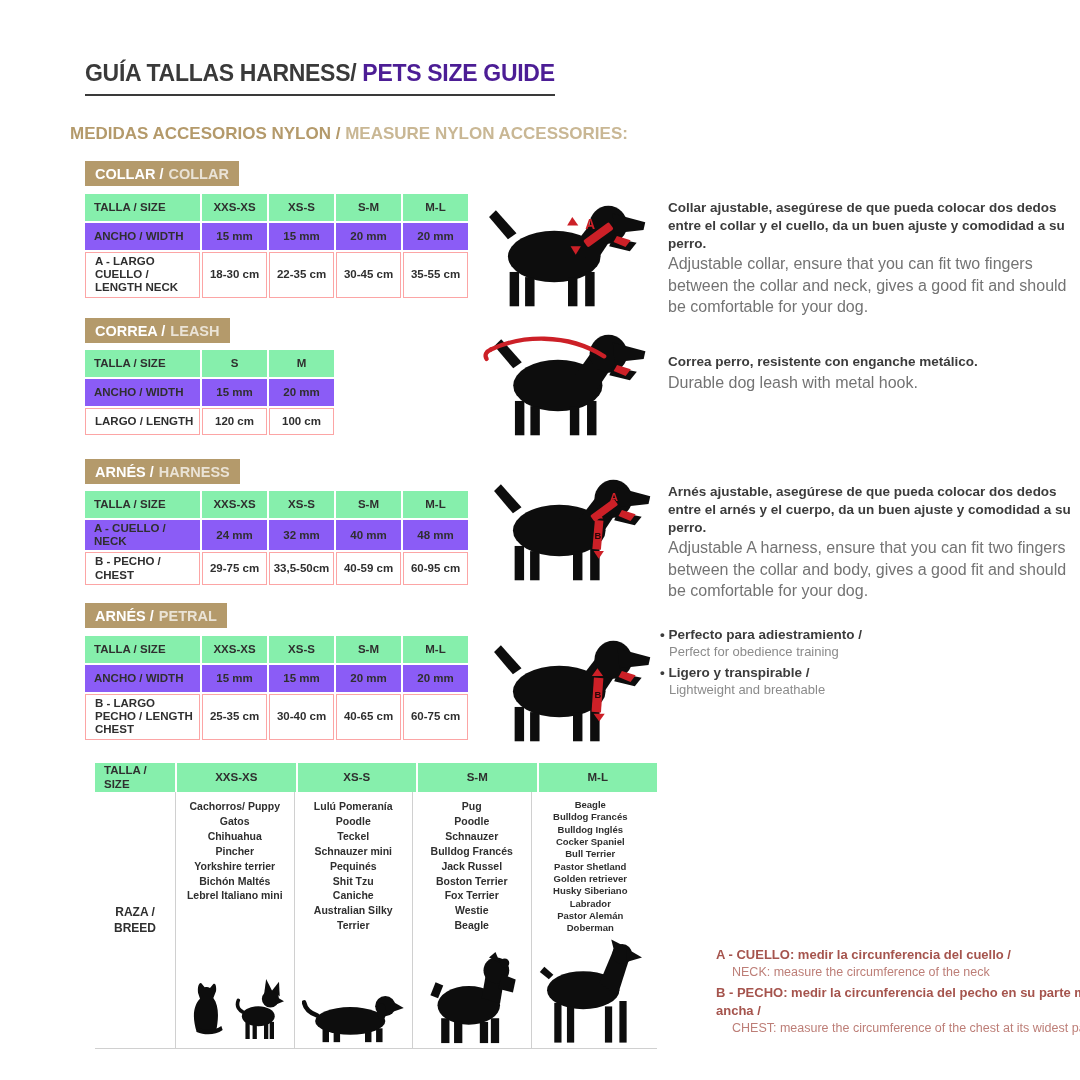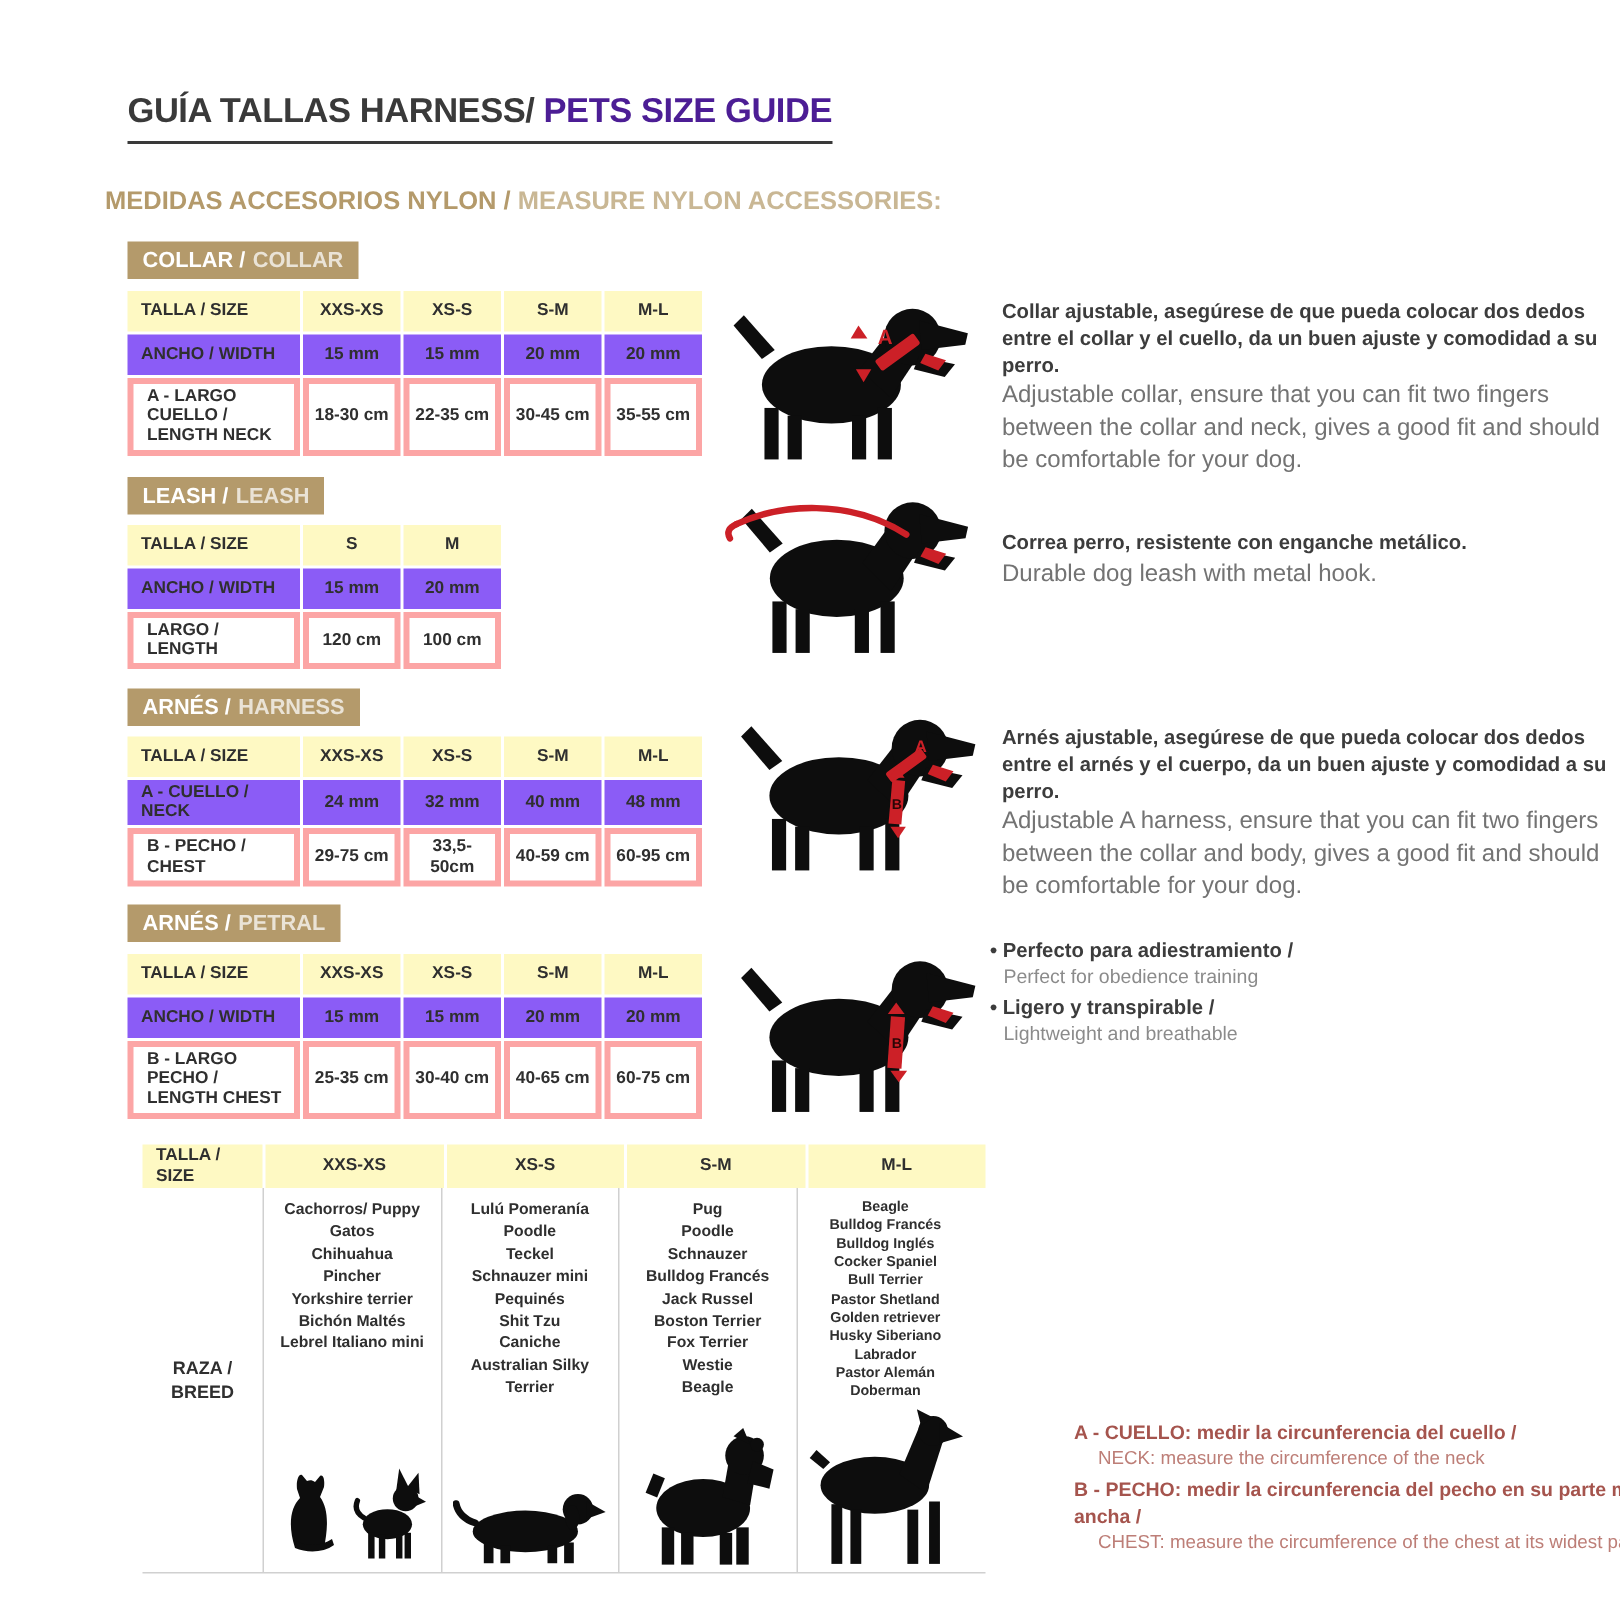--- a/index.html
+++ b/index.html
@@ -18,23 +18,23 @@
   .badge { position:absolute; left:85px; height:25px; background:#b49a6b; color:#fff;
            font-size:14.5px; font-weight:bold; display:flex; align-items:center; padding:0 10px; }
   .badge .lite { color:rgba(255,255,255,0.72); margin-left:5px; }
 
   
   .size-table { position:absolute; left:85px; display:grid; gap:2px; background:#fff;
                 grid-auto-rows:minmax(27px,auto); }
   .cell { display:flex; align-items:center; justify-content:center; font-size:11.5px;
           font-weight:bold; color:#2f2f2f; text-align:center; line-height:1.15; padding:2px 3px; }
   .cell.lbl { justify-content:flex-start; text-align:left; padding-left:9px; }
-  .cell.head { background:#fef9c3; }
+  .cell.head { background:#86efac; }
   .cell.shade { background:#8b5cf6; }
-  .cell.plain { background:#fff; border:4px solid #fca5a5; }
+  .cell.plain { background:#fff; border:1px solid #fca5a5; }
 
   
   .dog { position:absolute; }
 
   
   .desc { position:absolute; left:668px; width:406px; }
   .desc .es { font-size:13.5px; font-weight:bold; color:#3c3c3c; line-height:1.32; }
   .desc .en { font-size:16px; color:#737373; line-height:1.32; margin-top:1px; }
 
   
@@ -117,21 +117,21 @@
         <text x="120" y="42" font-size="16" font-weight="bold" fill="#cc2027" font-family="Liberation Sans, sans-serif">A</text>
       </g>
     </svg>
   </div>
   <div class="desc" style="top:199px;">
     <p class="es">Collar ajustable, asegúrese de que pueda colocar dos dedos entre el collar y el cuello, da un buen ajuste y comodidad a su perro.</p>
     <p class="en">Adjustable collar, ensure that you can fit two fingers between the collar and neck, gives a good fit and should be comfortable for your dog.</p>
   </div>
 
   <div class="badge" style="top:318px;">
-      <span>LEASH /</span>
+      <span>CORREA /</span>
       <span class="lite">LEASH</span>
     </div>
   <div class="size-table" style="top: 350px; grid-template-columns: 115px repeat(2, 65px);">
       <div class="cell head lbl">TALLA / SIZE</div>
       <div class="cell head">S</div>
       <div class="cell head">M</div>
       <div class="cell shade lbl">ANCHO / WIDTH</div>
       <div class="cell shade">15 mm</div>
       <div class="cell shade">20 mm</div>
       <div class="cell plain lbl">LARGO / LENGTH</div>

